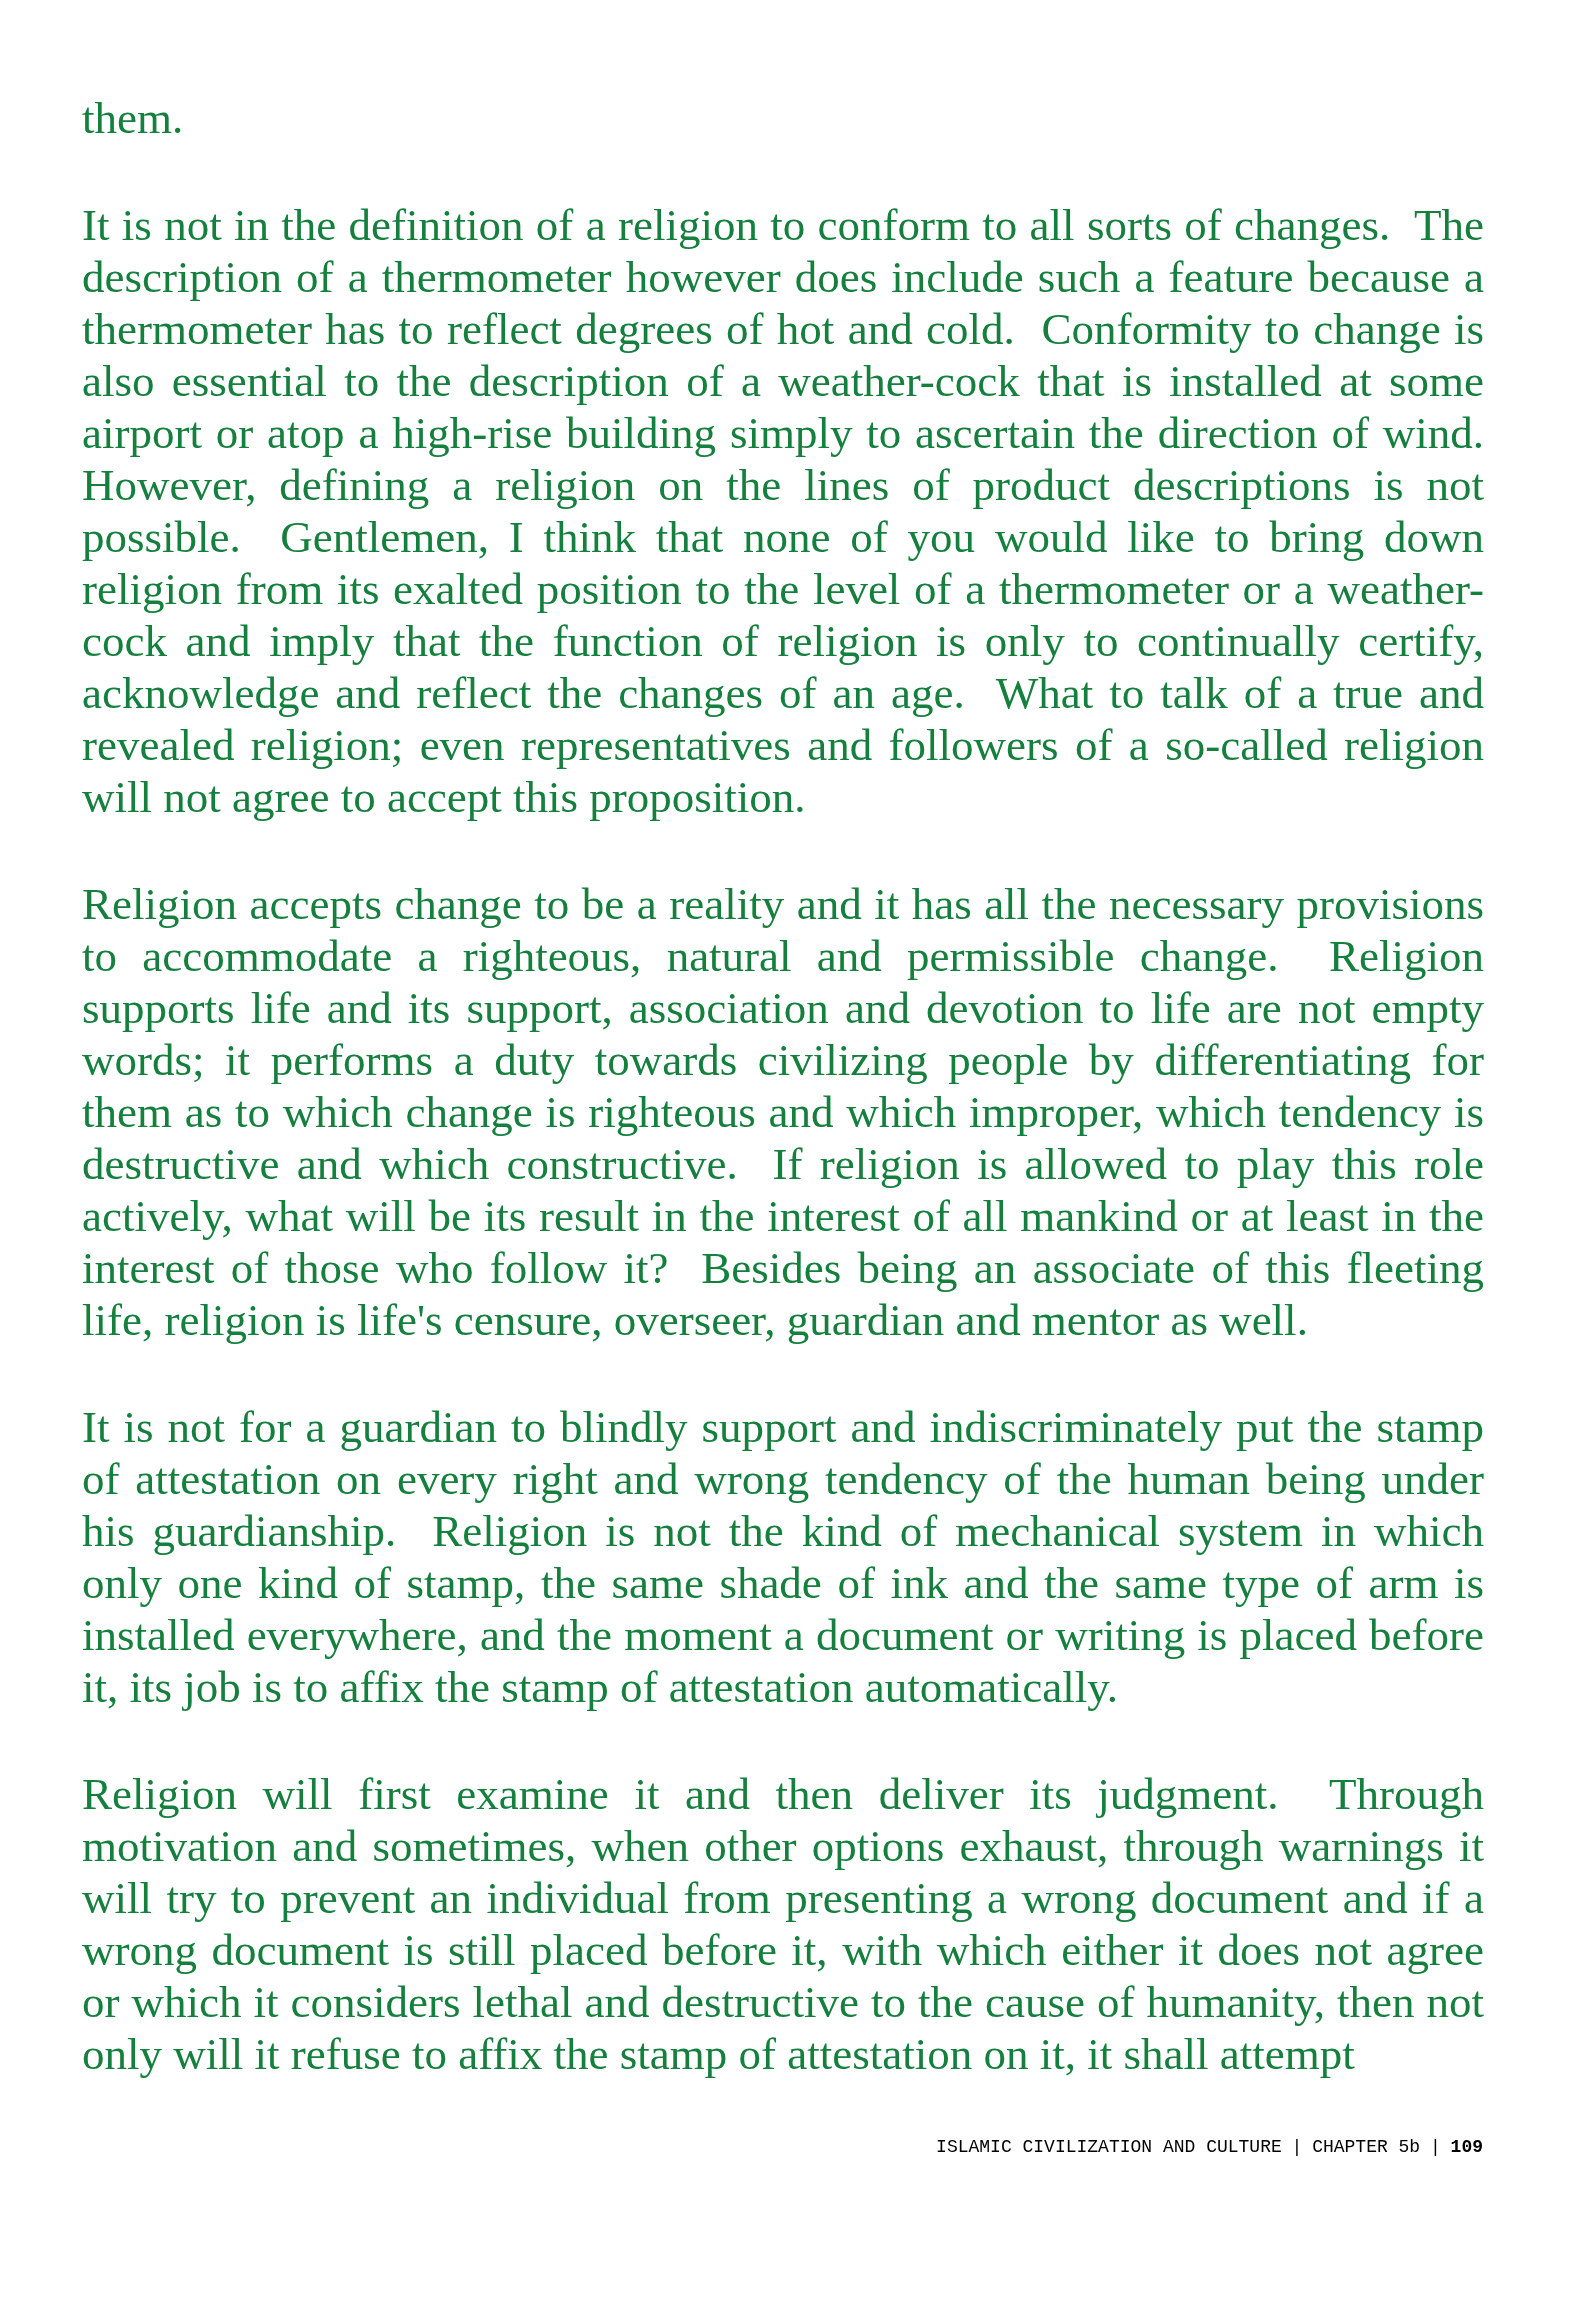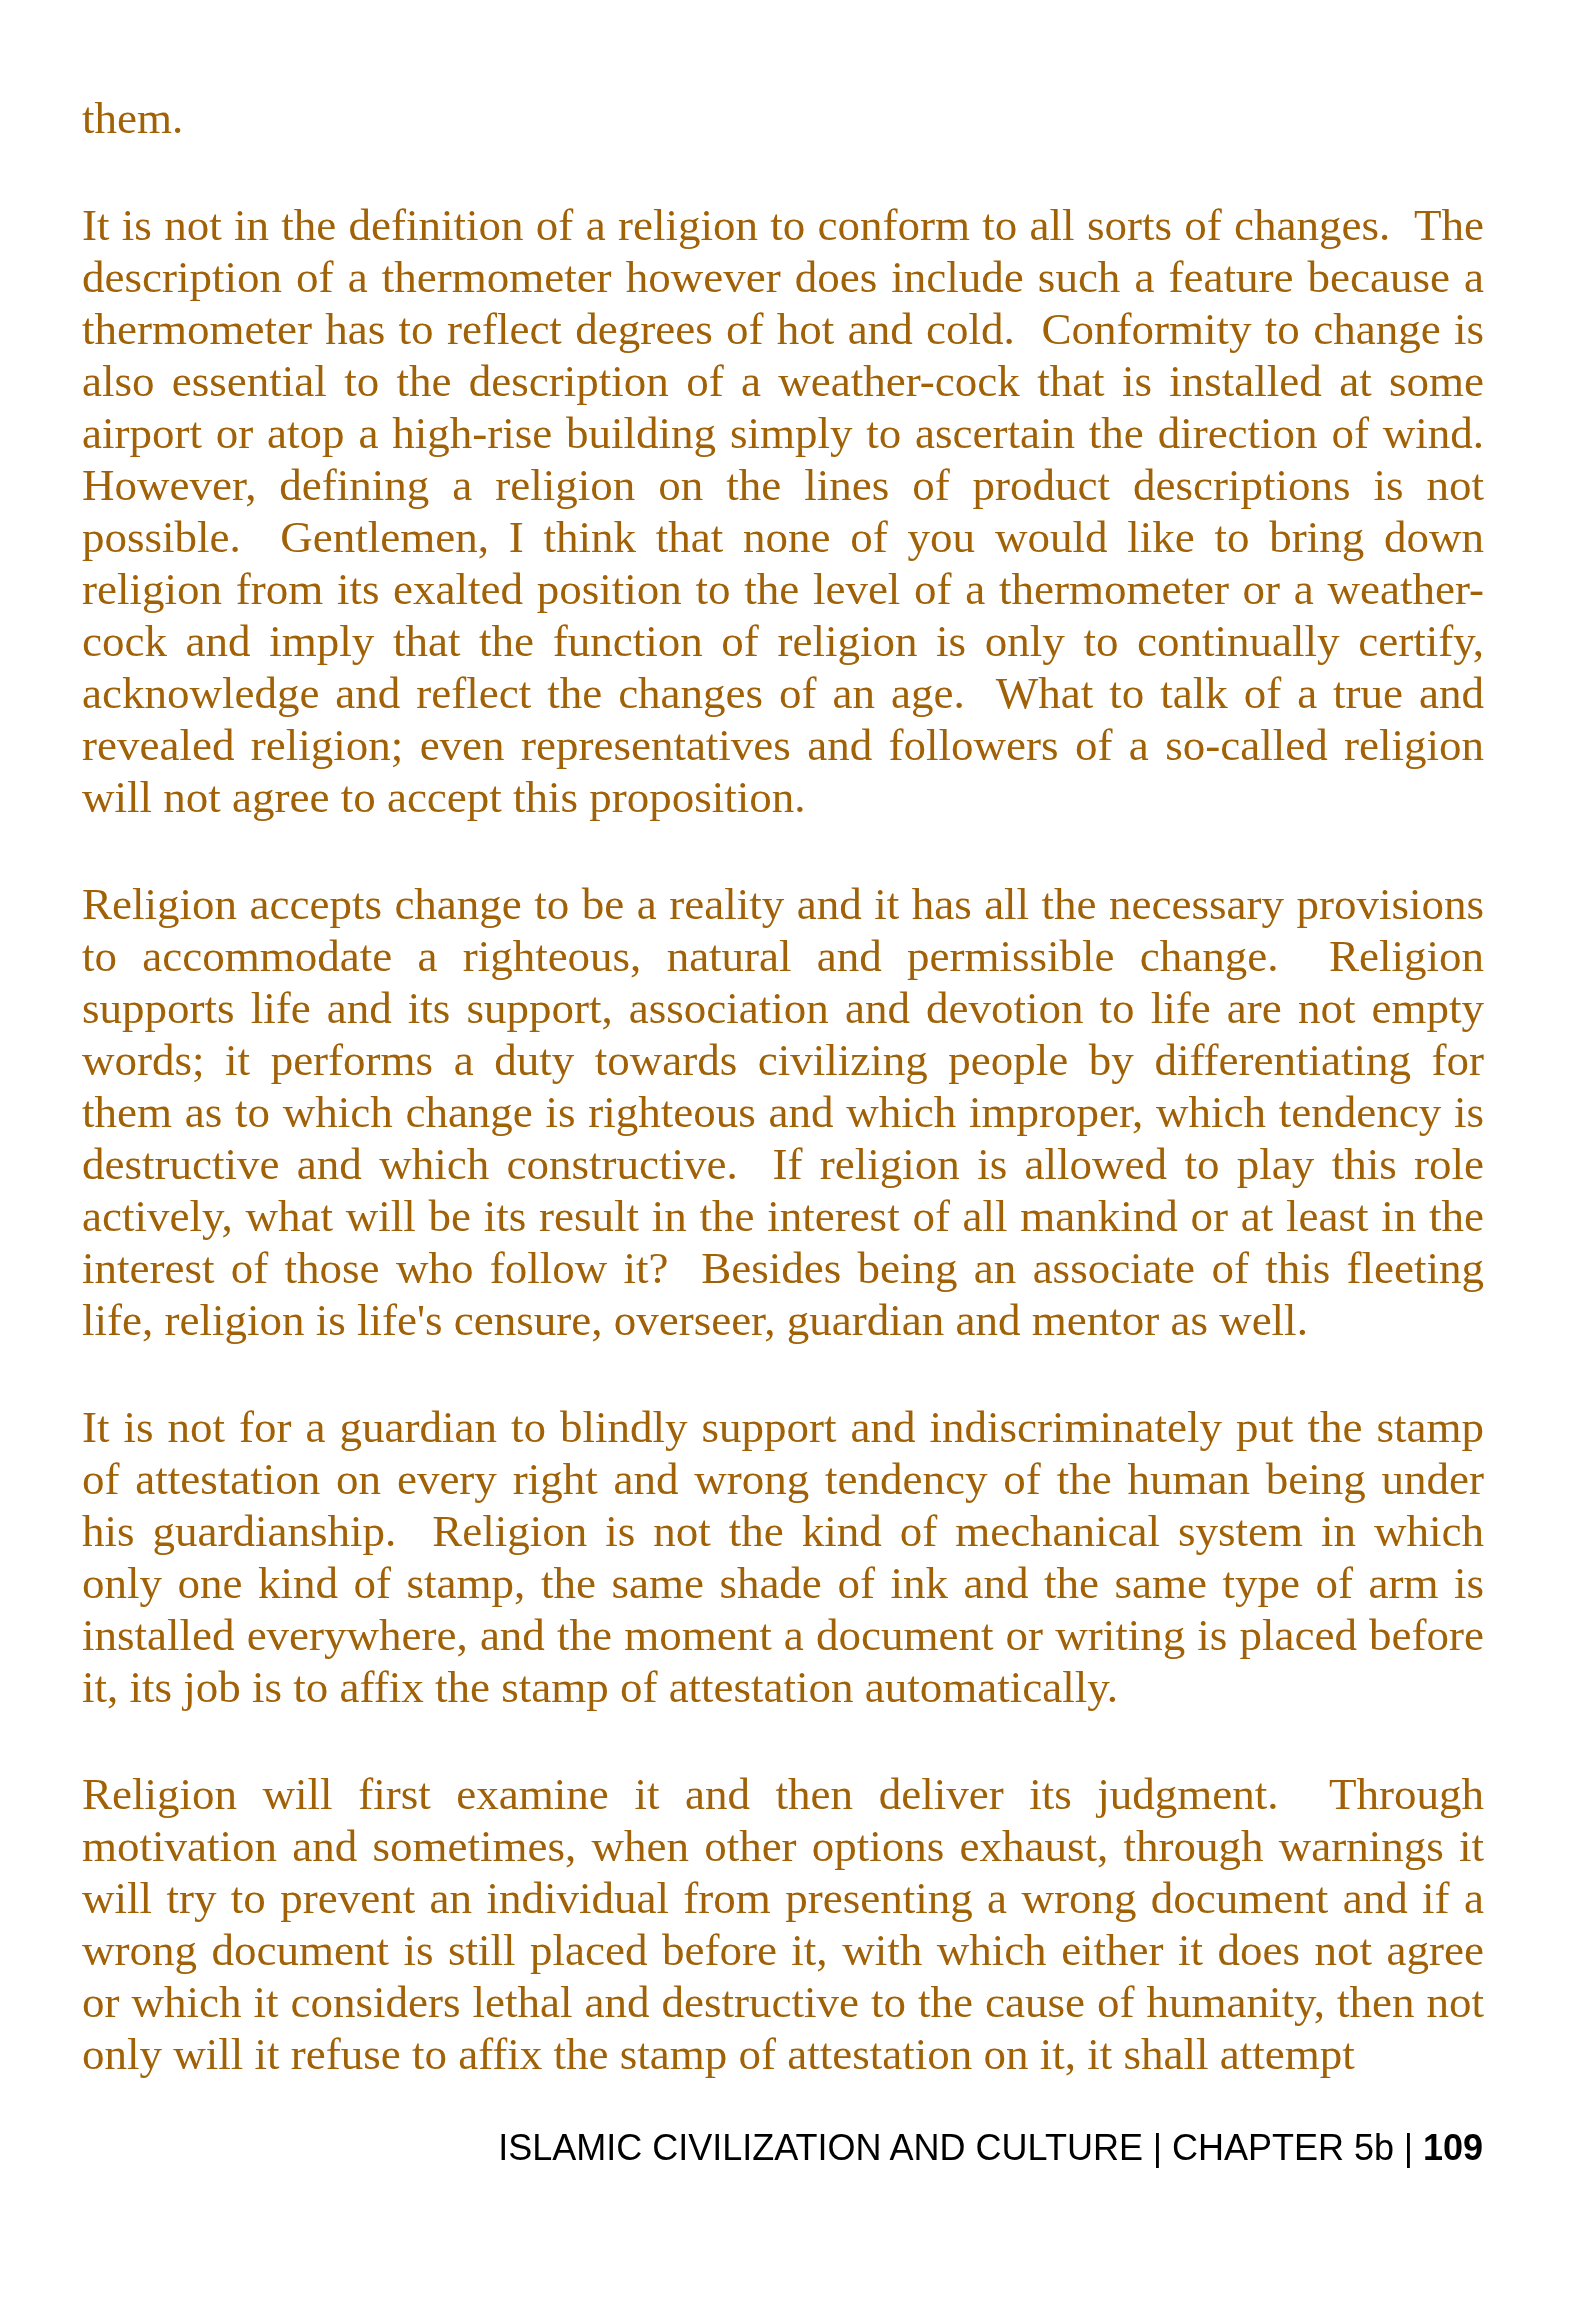--- a/index.html
+++ b/index.html
@@ -15,36 +15,36 @@
     overflow: hidden;
   }
   .body-text {
     position: absolute;
     left: 82px;
     top: 92px;
     width: 1402px;
     font-family: "Liberation Serif", "DejaVu Serif", serif;
     font-size: 45px;
     line-height: 52px;
-    color: #a16207;
+    color: #15803d;
     text-align: justify;
   }
   .para {
     margin: 0 0 55px 0;
     white-space: pre-wrap;
   }
   .para:last-child {
     margin-bottom: 12px;
   }
   .footer {
     position: absolute;
     right: 87px;
     top: 2133px;
-    font-family: Liberation Sans, sans-serif;
-    font-size: 36px;
+    font-family: Liberation Mono, monospace;
+    font-size: 18px;
     line-height: 29px;
     color: #000000;
     white-space: nowrap;
     text-align: right;
   }
   .footer .sep {
     display: inline-block;
     margin: 0 9.8px;
     font-weight: 400;
   }

